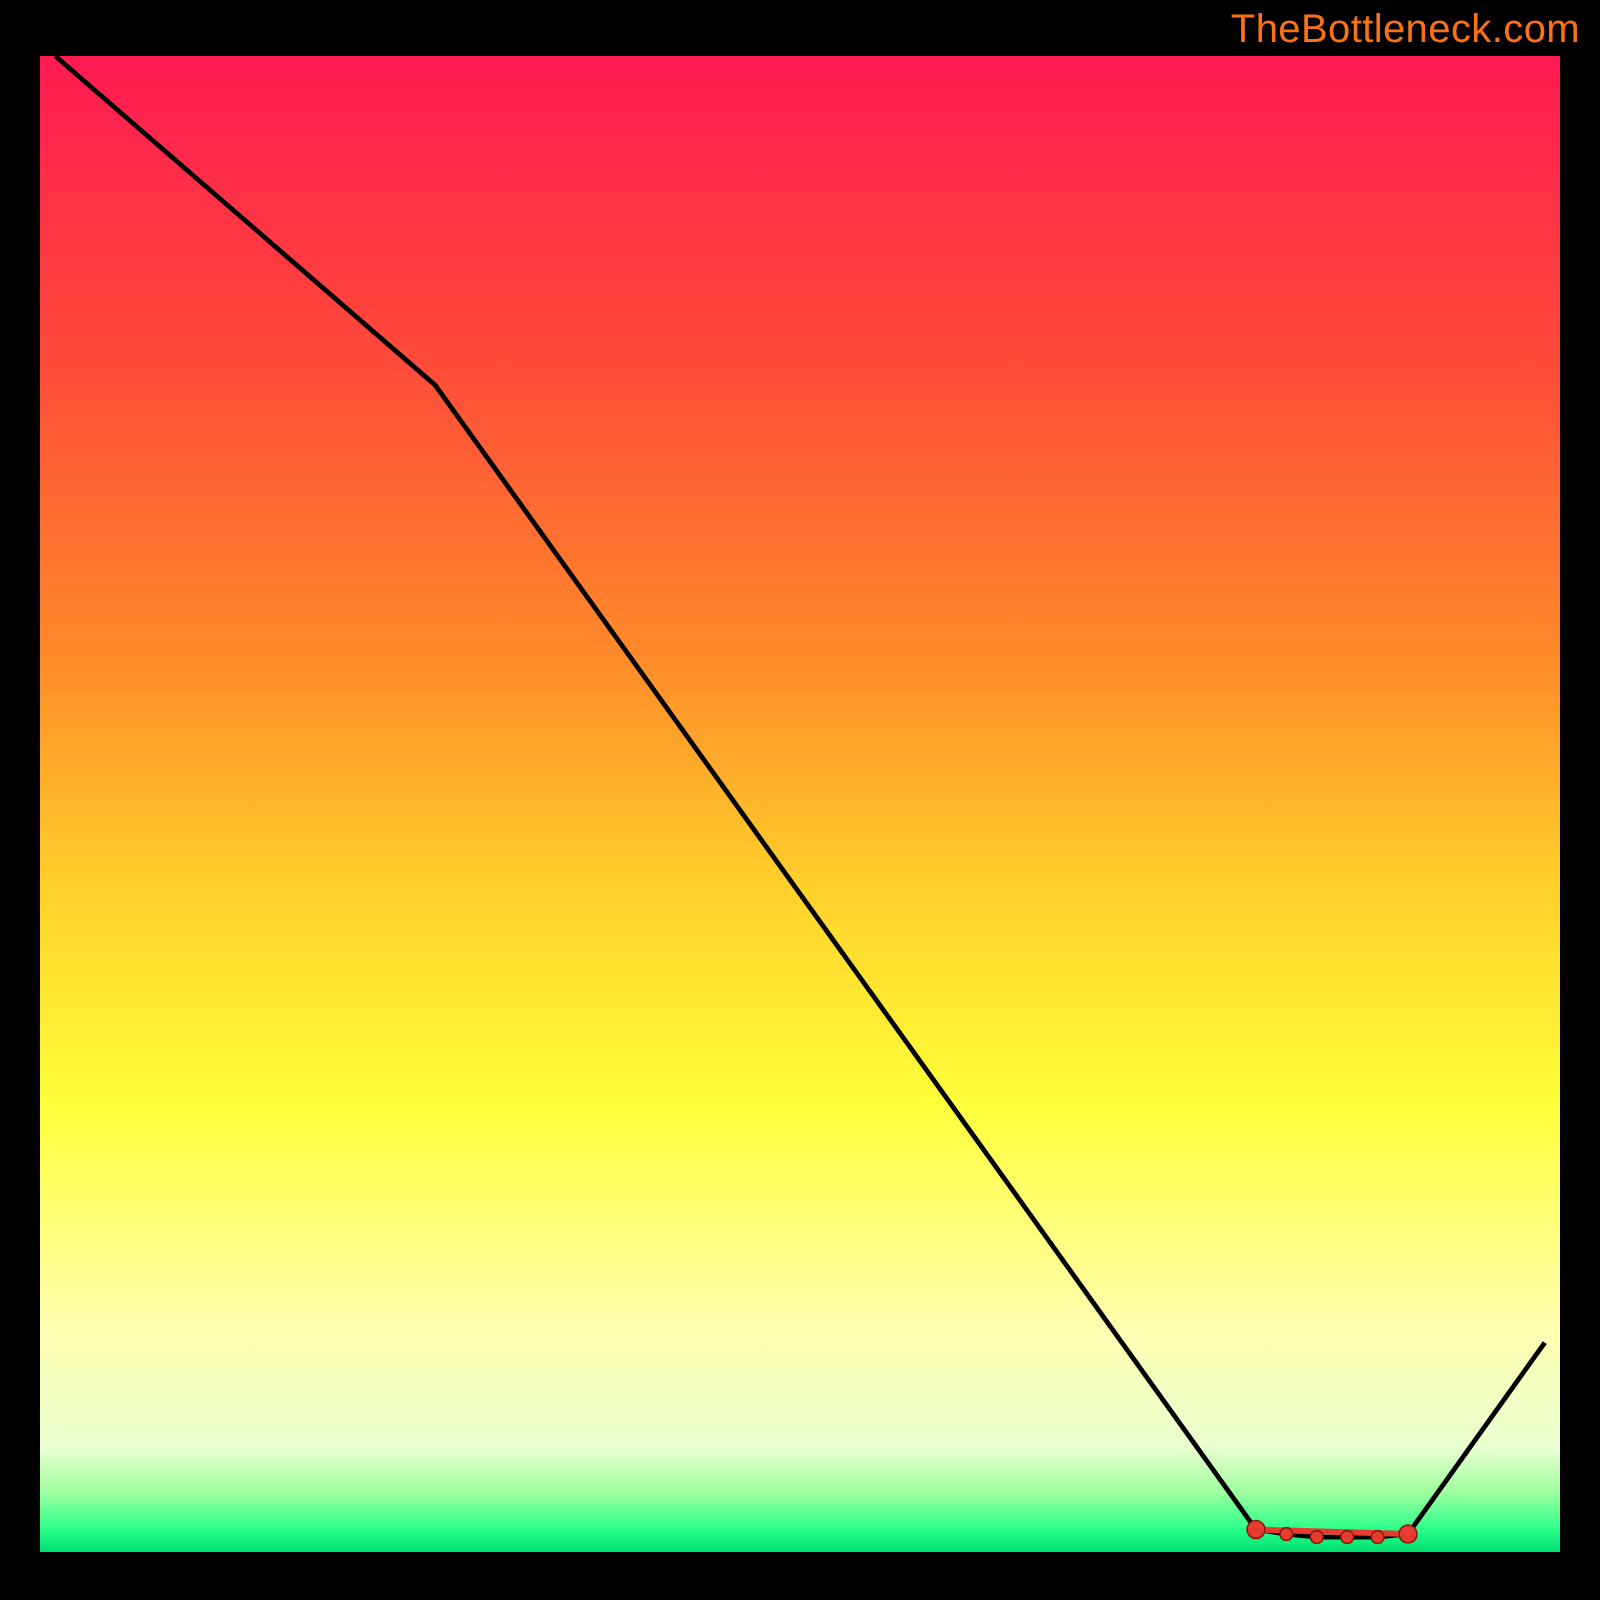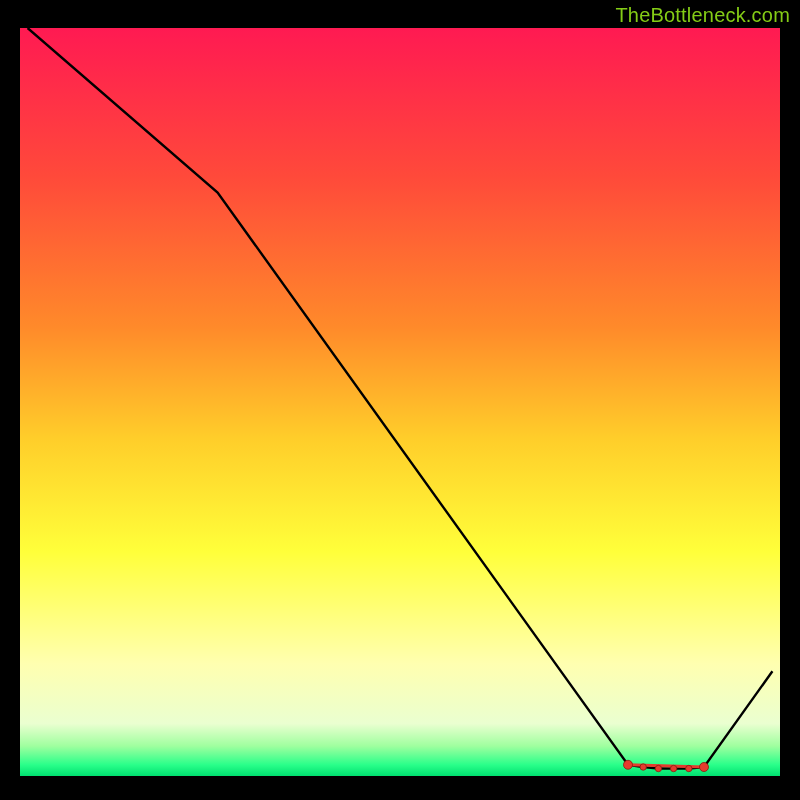--- a/index.html
+++ b/index.html
@@ -4,21 +4,21 @@
 <style>
   * { margin: 0; padding: 0; box-sizing: border-box; }
   html, body { width: 800px; height: 800px; background: #000; overflow: hidden; }
   .wrap { position: relative; width: 800px; height: 800px; }
   .attribution {
     position: absolute;
     top: 4px;
     right: 10px;
     font-family: Arial, Helvetica, sans-serif;
     font-size: 20px;
-    color: #84cc16;
+    color: #f97316;
     letter-spacing: 0.2px;
   }
   .plot {
     position: absolute;
     left: 20px;
     top: 28px;
     width: 760px;
     height: 748px;
   }
   svg { display: block; }

